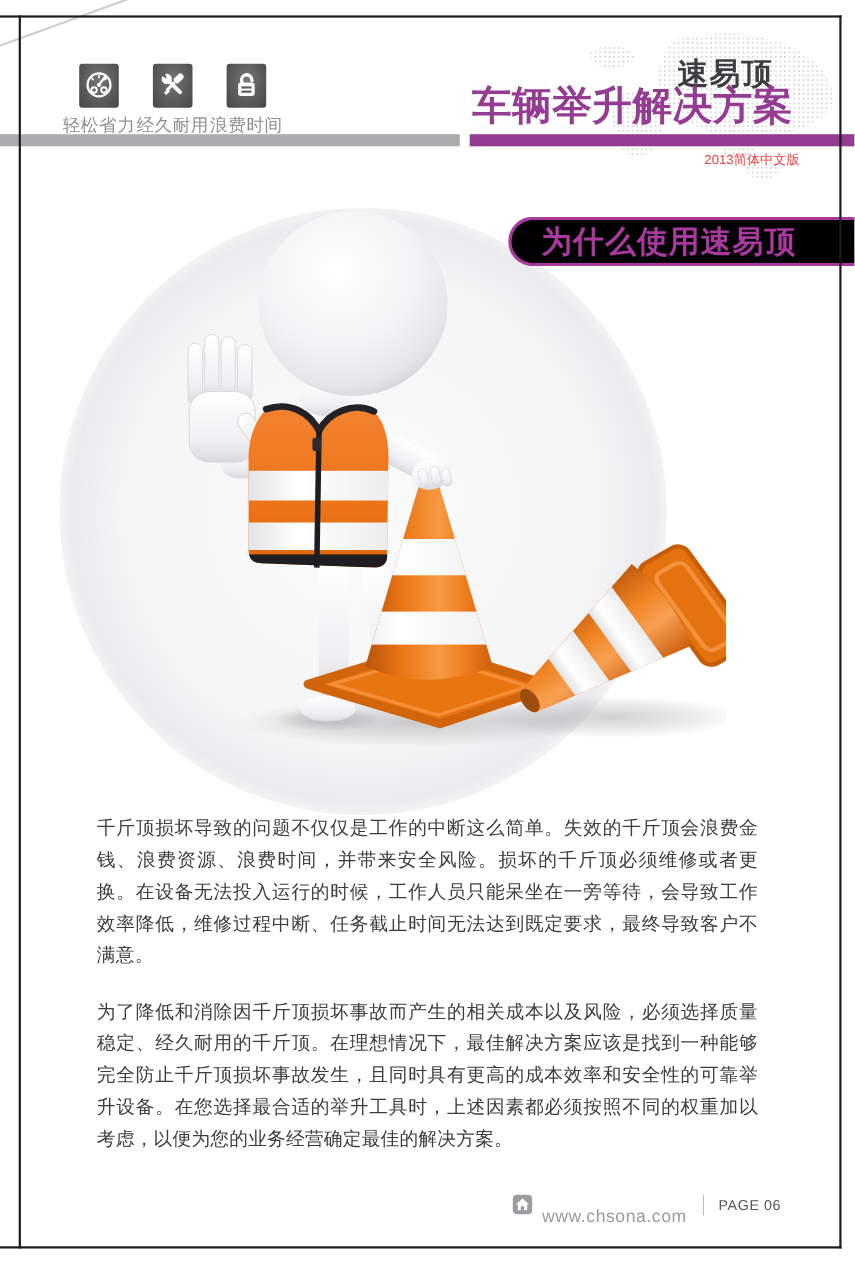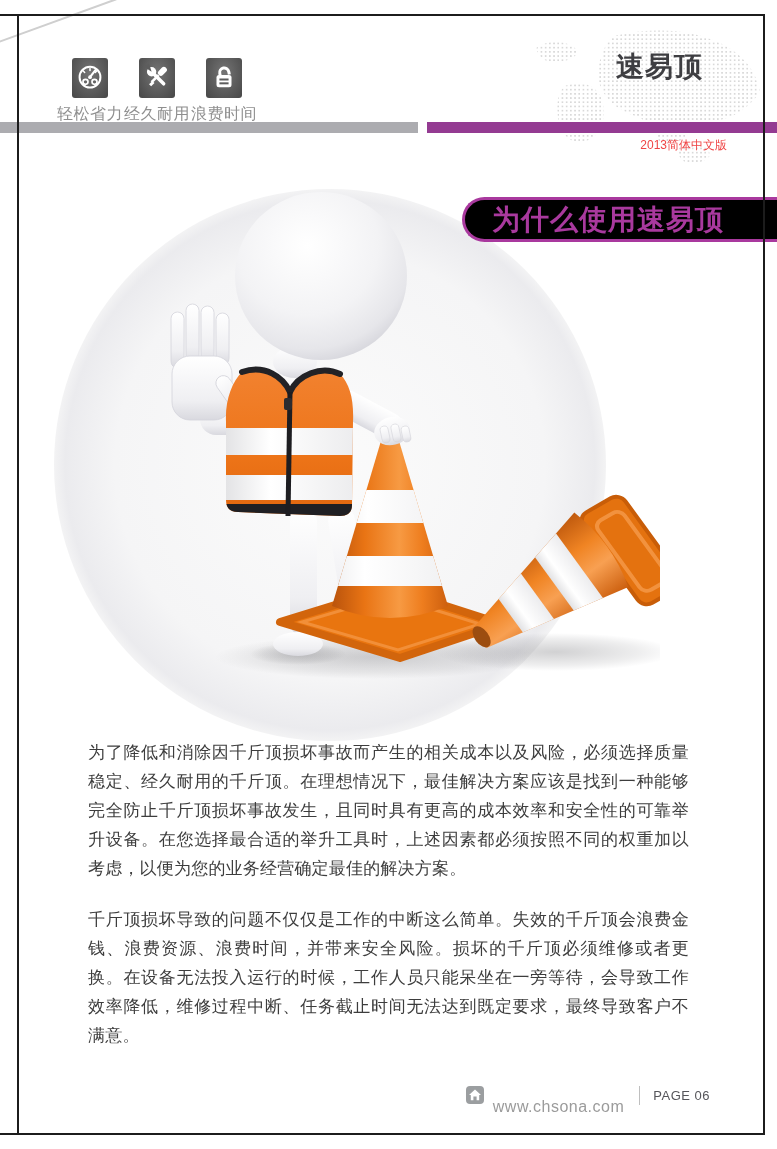--- a/index.html
+++ b/index.html
@@ -107,20 +107,21 @@
           <rect x="9" y="14.5" width="18" height="14.5" rx="3" fill="#ffffff"></rect>
           <rect x="12.5" y="18.6" width="11" height="2.4" fill="#5d5d5d"></rect>
           <rect x="12.5" y="23.2" width="11" height="2.4" fill="#5d5d5d"></rect>
         </svg>
       </div>
       <div class="feature-label">浪费时间</div>
     </div>
   </div>
 
   <div class="brand-small">速易顶</div>
+  <div class="main-title">车辆举升解决方案</div>
   <div class="bar-gray"></div>
   <div class="bar-accent"></div>
   <div class="edition">2013简体中文版</div>
 
   <div class="section-pill">
     <span class="section-title">为什么使用速易顶</span>
   </div>
 
   <svg class="illustration" width="620" height="585" viewBox="0 0 620 585">
     <defs>
@@ -242,22 +243,22 @@
       <path d="M0,-12 L150,-46 Q163,0 150,46 L0,12 Q-9,0 0,-12 Z" fill="url(#cone2G)"></path>
       <g clip-path="url(#cone2Clip)">
         <rect x="38" y="-60" width="33" height="120" fill="url(#stripeG)"></rect>
         <rect x="92" y="-60" width="31" height="120" fill="url(#stripeG)"></rect>
       </g>
       <ellipse cx="2" cy="0" rx="7" ry="12" fill="#9c4d10"></ellipse>
     </g>
   </svg>
 
   <div class="body-text">
+    <p>千斤顶损坏导致的问题不仅仅是工作的中断这么简单。失效的千斤顶会浪费金钱、浪费资源、浪费时间，并带来安全风险。损坏的千斤顶必须维修或者更换。在设备无法投入运行的时候，工作人员只能呆坐在一旁等待，会导致工作效率降低，维修过程中断、任务截止时间无法达到既定要求，最终导致客户不满意。</p>
     <p>为了降低和消除因千斤顶损坏事故而产生的相关成本以及风险，必须选择质量稳定、经久耐用的千斤顶。在理想情况下，最佳解决方案应该是找到一种能够完全防止千斤顶损坏事故发生，且同时具有更高的成本效率和安全性的可靠举升设备。在您选择最合适的举升工具时，上述因素都必须按照不同的权重加以考虑，以便为您的业务经营确定最佳的解决方案。</p>
-    <p>千斤顶损坏导致的问题不仅仅是工作的中断这么简单。失效的千斤顶会浪费金钱、浪费资源、浪费时间，并带来安全风险。损坏的千斤顶必须维修或者更换。在设备无法投入运行的时候，工作人员只能呆坐在一旁等待，会导致工作效率降低，维修过程中断、任务截止时间无法达到既定要求，最终导致客户不满意。</p>
   </div>
 
   <div class="footer">
     <svg width="18" height="18" viewBox="0 0 18 18">
       <rect x="0" y="0" width="18" height="18" rx="4" fill="#9b9ea0"></rect>
       <path d="M9,3.5 L15,9 H13.2 V14.2 H10.6 V10.6 H7.4 V14.2 H4.8 V9 H3 Z" fill="#ffffff"></path>
     </svg>
     <span class="site">www.chsona.com</span>
     <span class="vdiv"></span>
     <span class="pageno">PAGE 06</span>

